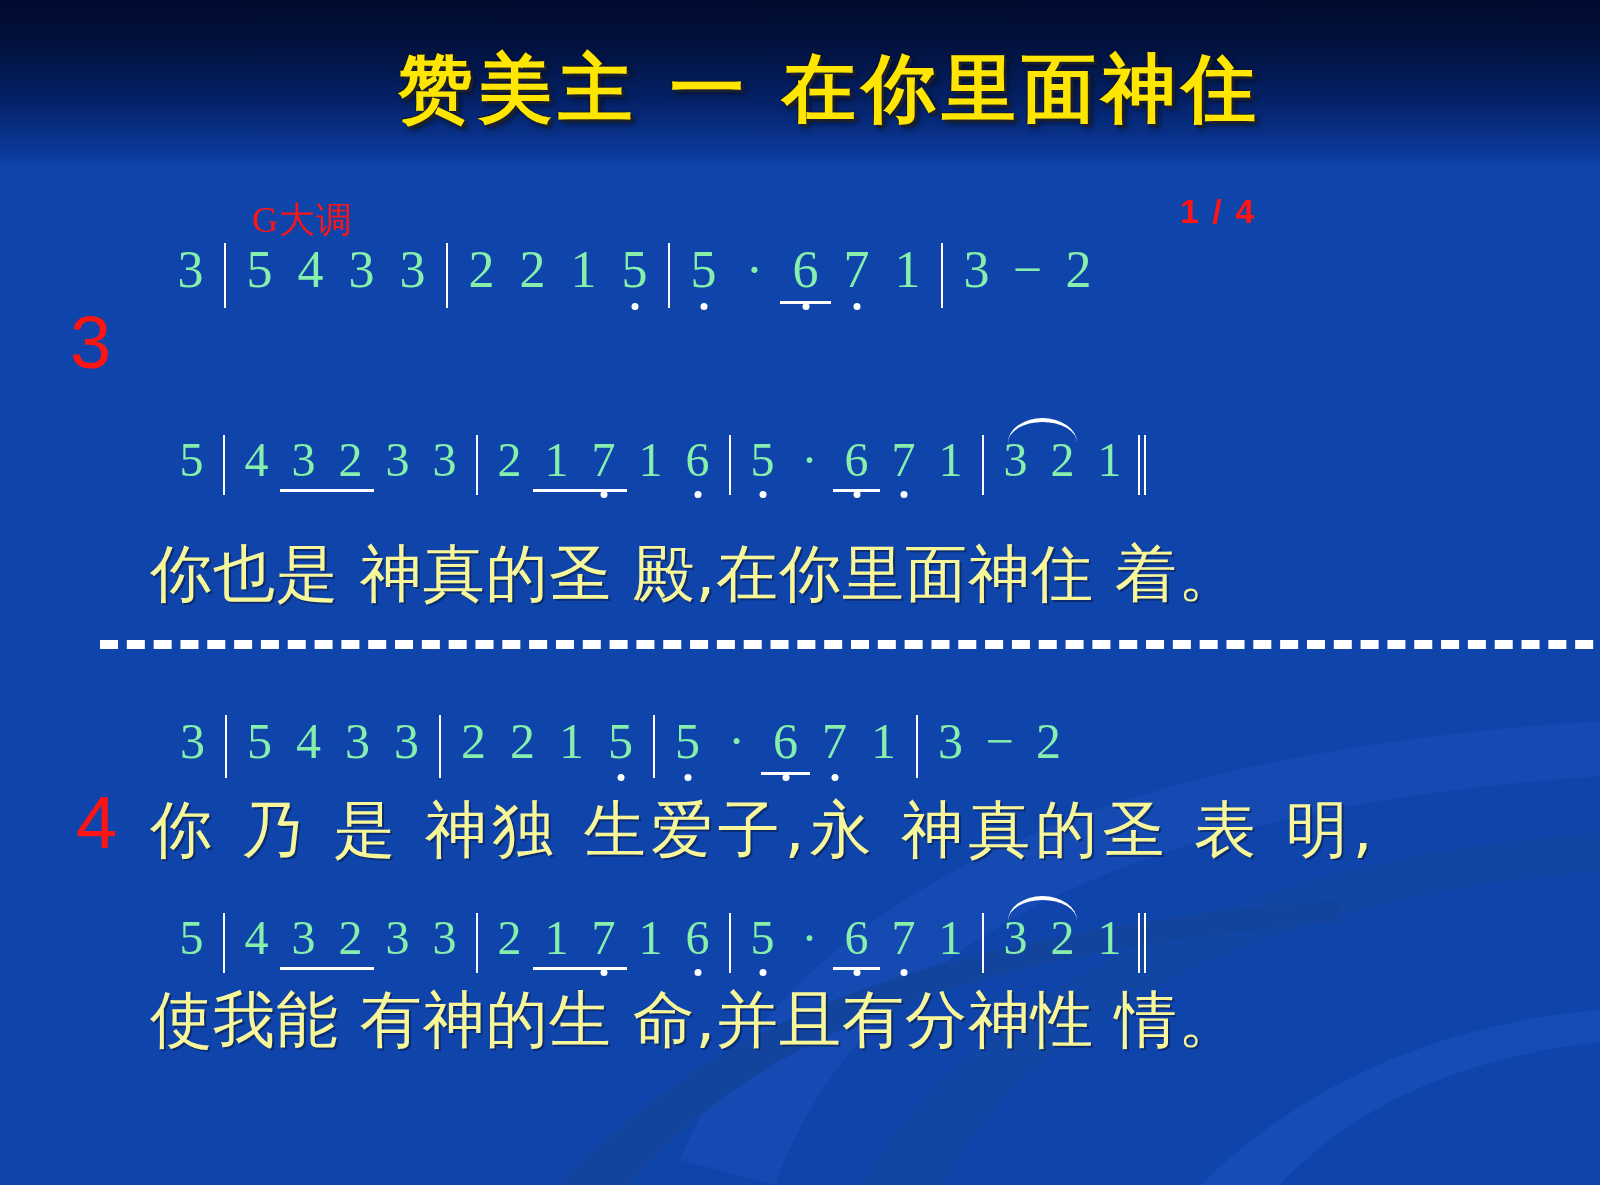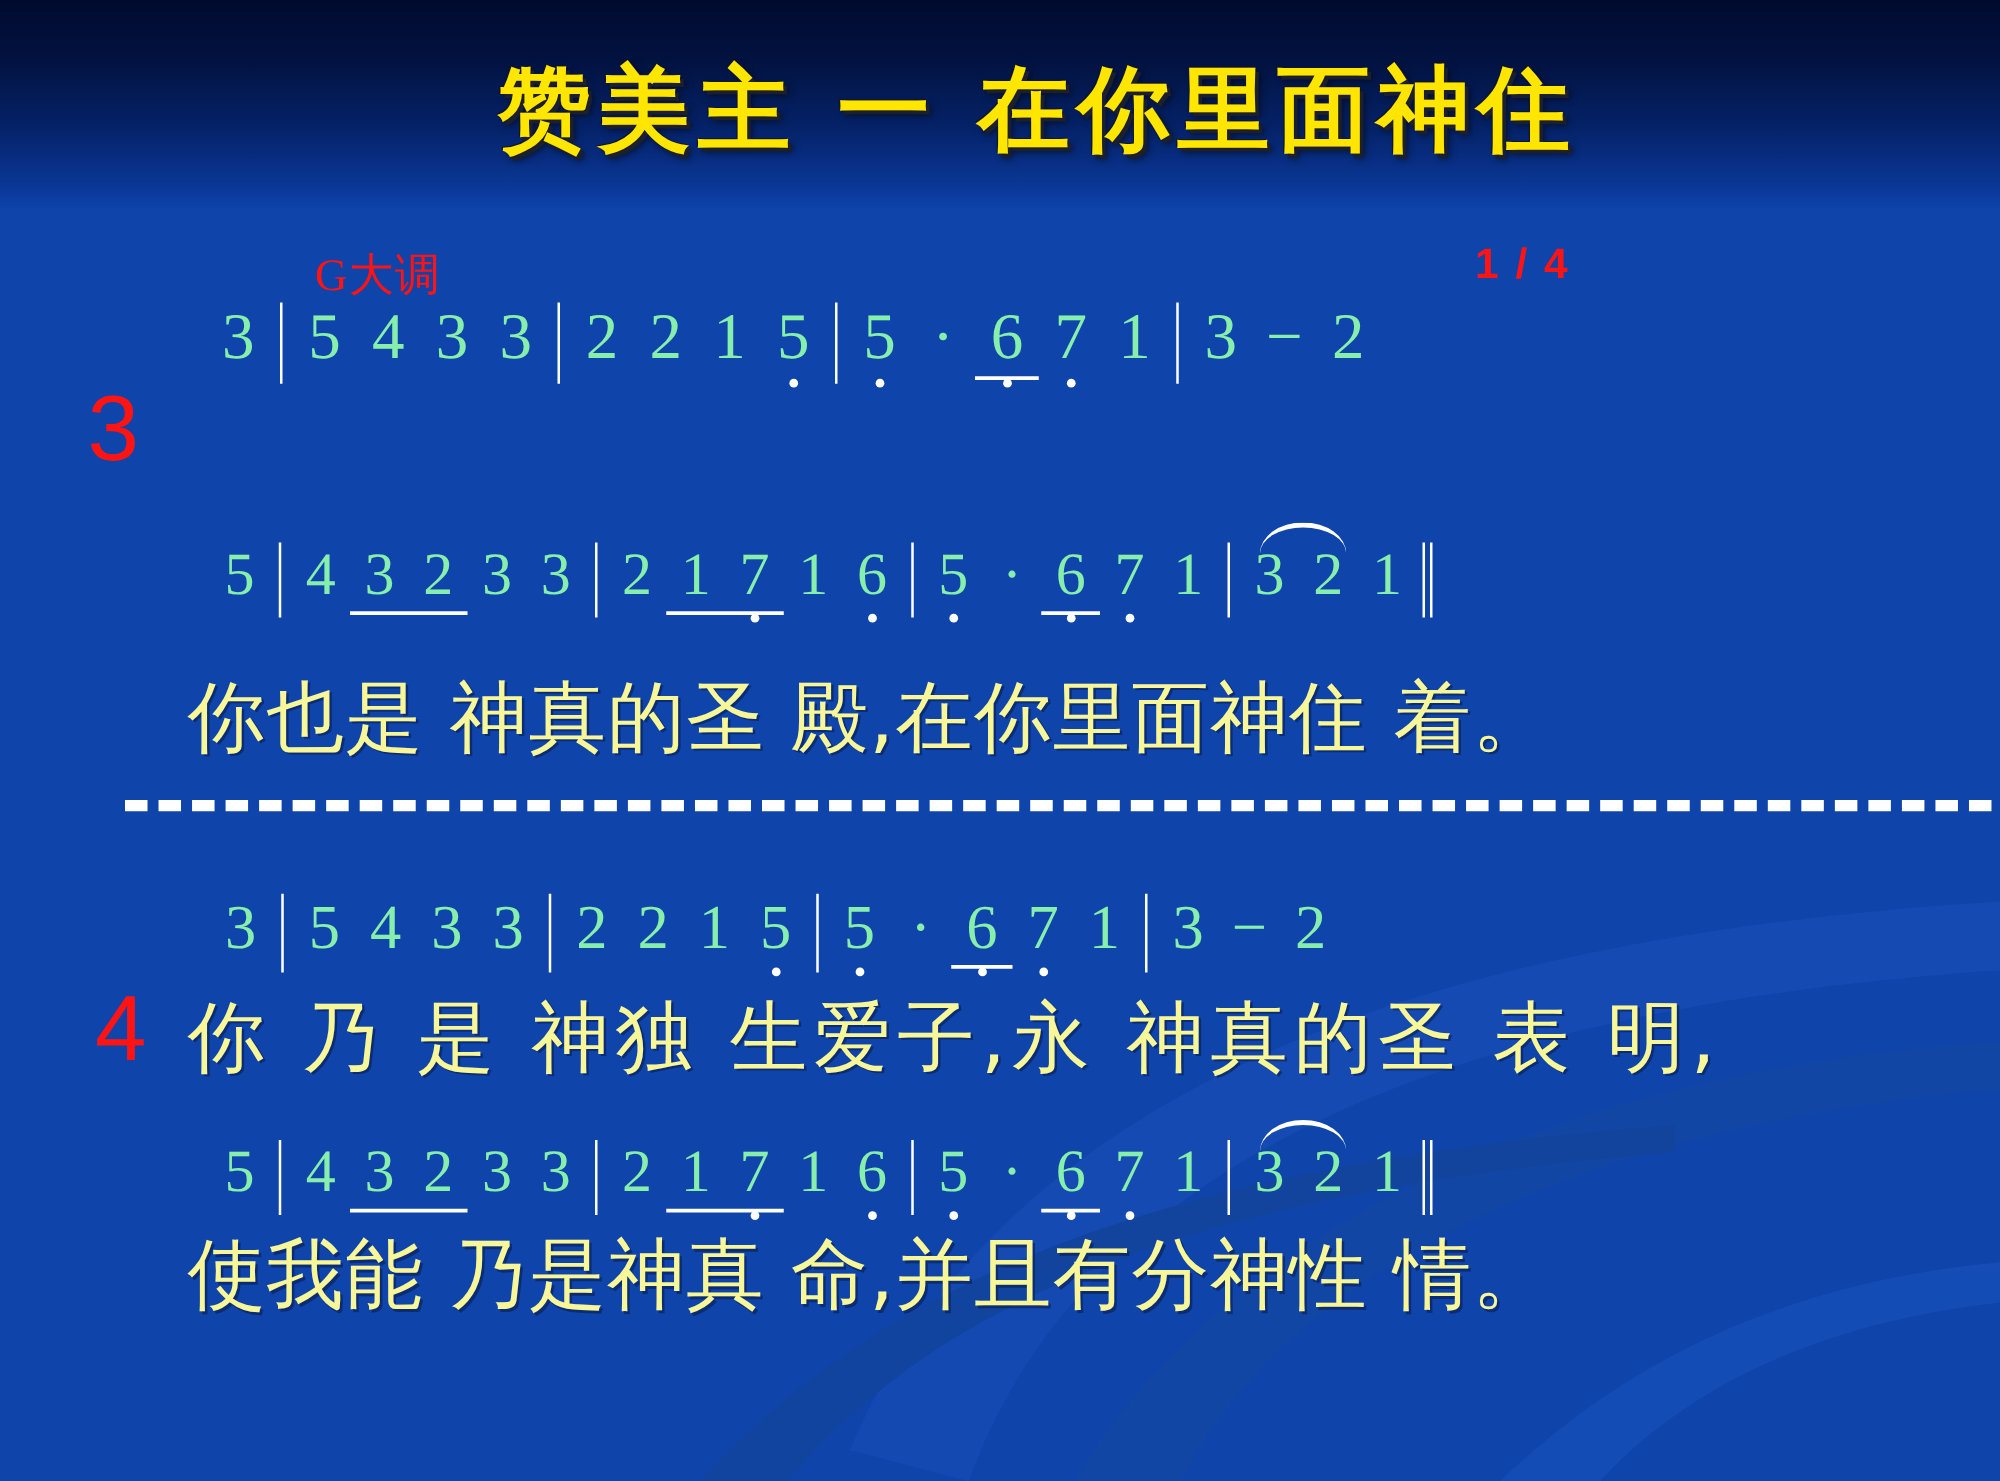--- a/index.html
+++ b/index.html
@@ -127,15 +127,15 @@
   <div class="lyrics" style="left:150px;top:500px;font-size:62px;letter-spacing:1px;margin-top:32px;">你也是  神真的圣  殿,在你里面神住 着。</div>
 
   <div class="divider"></div>
 
   <div class="vnum" style="left:76px;top:780px;font-size:74px;">4</div>
 
   <div class="notation" id="nt-1-0" style="left:168px;top:712px;font-size:50px;"><span class="n" style="min-width: 39px; margin: 0px 5px;">3</span><span class="bar" style="height: 62.5px; margin: 0px 8px;"></span><span class="n" style="min-width: 39px; margin: 0px 5px;">5</span><span class="n" style="min-width: 39px; margin: 0px 5px;">4</span><span class="n" style="min-width: 39px; margin: 0px 5px;">3</span><span class="n" style="min-width: 39px; margin: 0px 5px;">3</span><span class="bar" style="height: 62.5px; margin: 0px 8px;"></span><span class="n" style="min-width: 39px; margin: 0px 5px;">2</span><span class="n" style="min-width: 39px; margin: 0px 5px;">2</span><span class="n" style="min-width: 39px; margin: 0px 5px;">1</span><span class="n dotlow" style="min-width: 39px; margin: 0px 5px; padding-bottom: 0px; --dot: 1;">5</span><span class="bar" style="height: 62.5px; margin: 0px 8px;"></span><span class="n dotlow" style="min-width: 39px; margin: 0px 5px; padding-bottom: 0px; --dot: 1;">5</span><span class="n" style="min-width: 39px; margin: 0px 5px;">·</span><span class="grp beam"><span class="n dotlow" style="min-width: 39px; margin: 0px 5px; padding-bottom: 0px; --dot: 1;">6</span></span><span class="n dotlow" style="min-width: 39px; margin: 0px 5px; padding-bottom: 0px; --dot: 1;">7</span><span class="n" style="min-width: 39px; margin: 0px 5px;">1</span><span class="bar" style="height: 62.5px; margin: 0px 8px;"></span><span class="n" style="min-width: 39px; margin: 0px 5px;">3</span><span class="n" style="min-width: 39px; margin: 0px 5px;">−</span><span class="n" style="min-width: 39px; margin: 0px 5px;">2</span></div>
   <div class="lyrics" style="left:150px;top:788px;font-size:62px;letter-spacing:5px;">你 乃 是 神独 生爱子,永 神真的圣 表 明,</div>
 
   <div class="notation" id="nt-1-1" style="left:168px;top:910px;font-size:48px;"><span class="n" style="min-width: 37px; margin: 0px 5px;">5</span><span class="bar" style="height: 60px; margin: 0px 8px;"></span><span class="n" style="min-width: 37px; margin: 0px 5px;">4</span><span class="grp beam"><span class="n" style="min-width: 37px; margin: 0px 5px;">3</span><span class="n" style="min-width: 37px; margin: 0px 5px;">2</span></span><span class="n" style="min-width: 37px; margin: 0px 5px;">3</span><span class="n" style="min-width: 37px; margin: 0px 5px;">3</span><span class="bar" style="height: 60px; margin: 0px 8px;"></span><span class="n" style="min-width: 37px; margin: 0px 5px;">2</span><span class="grp beam"><span class="n" style="min-width: 37px; margin: 0px 5px;">1</span><span class="n dotlow" style="min-width: 37px; margin: 0px 5px; padding-bottom: 0px; --dot: 1;">7</span></span><span class="n" style="min-width: 37px; margin: 0px 5px;">1</span><span class="n dotlow" style="min-width: 37px; margin: 0px 5px; padding-bottom: 0px; --dot: 1;">6</span><span class="bar" style="height: 60px; margin: 0px 8px;"></span><span class="n dotlow" style="min-width: 37px; margin: 0px 5px; padding-bottom: 0px; --dot: 1;">5</span><span class="n" style="min-width: 37px; margin: 0px 5px;">·</span><span class="grp beam"><span class="n dotlow" style="min-width: 37px; margin: 0px 5px; padding-bottom: 0px; --dot: 1;">6</span></span><span class="n dotlow" style="min-width: 37px; margin: 0px 5px; padding-bottom: 0px; --dot: 1;">7</span><span class="n" style="min-width: 37px; margin: 0px 5px;">1</span><span class="bar" style="height: 60px; margin: 0px 8px;"></span><span class="n" style="min-width: 37px; margin: 0px 5px;">3<span class="slur" style="top: -14.4px; width: 69.6px; left: 10.56px;"></span></span><span class="n" style="min-width: 37px; margin: 0px 5px;">2</span><span class="n" style="min-width: 37px; margin: 0px 5px;">1</span><span style="display: inline-block; margin-left: 5px;"><span class="bar" style="height: 60px; margin-right: 4px;"></span><span class="bar" style="height: 60px; margin-right: 4px;"></span></span></div>
-  <div class="lyrics" style="left:150px;top:978px;font-size:62px;letter-spacing:1px;">使我能  乃是神真  命,并且有分神性 情。</div>
+  <div class="lyrics" style="left:150px;top:978px;font-size:62px;letter-spacing:1px;">使我能  有神的生  命,并且有分神性 情。</div>
 
 </div>
 
 </body></html>

